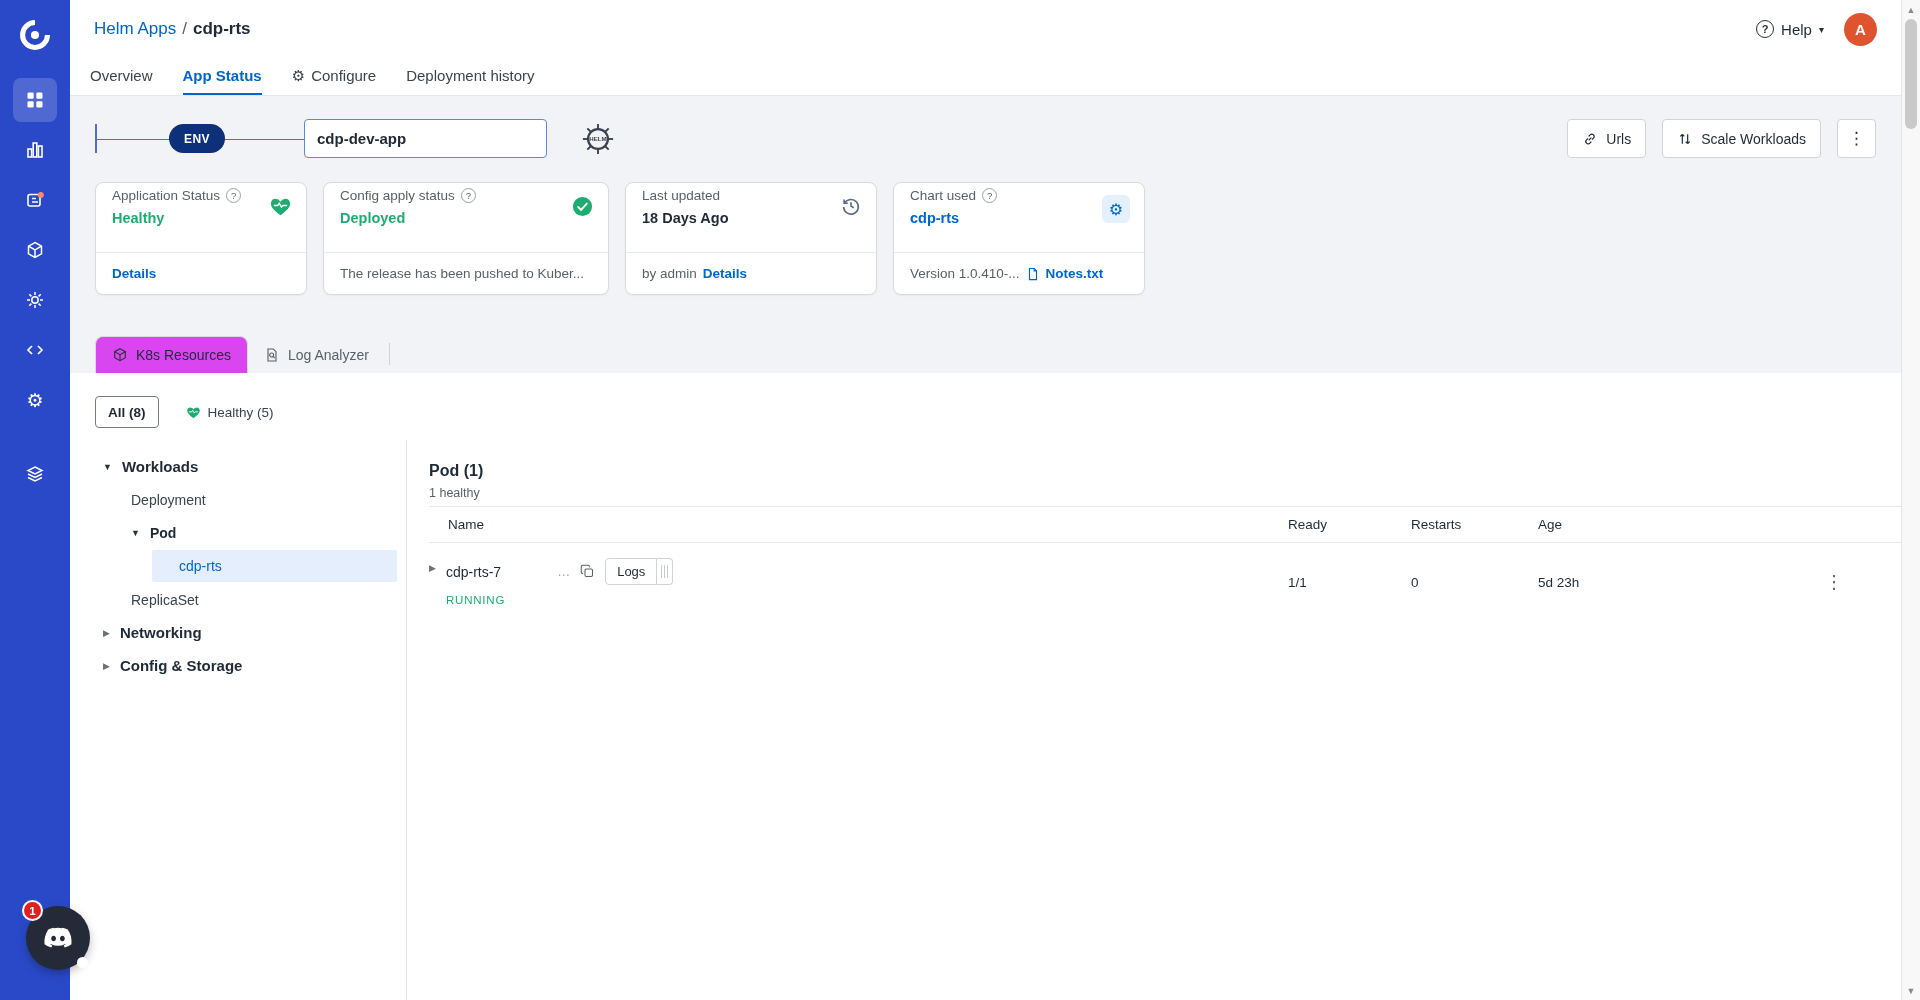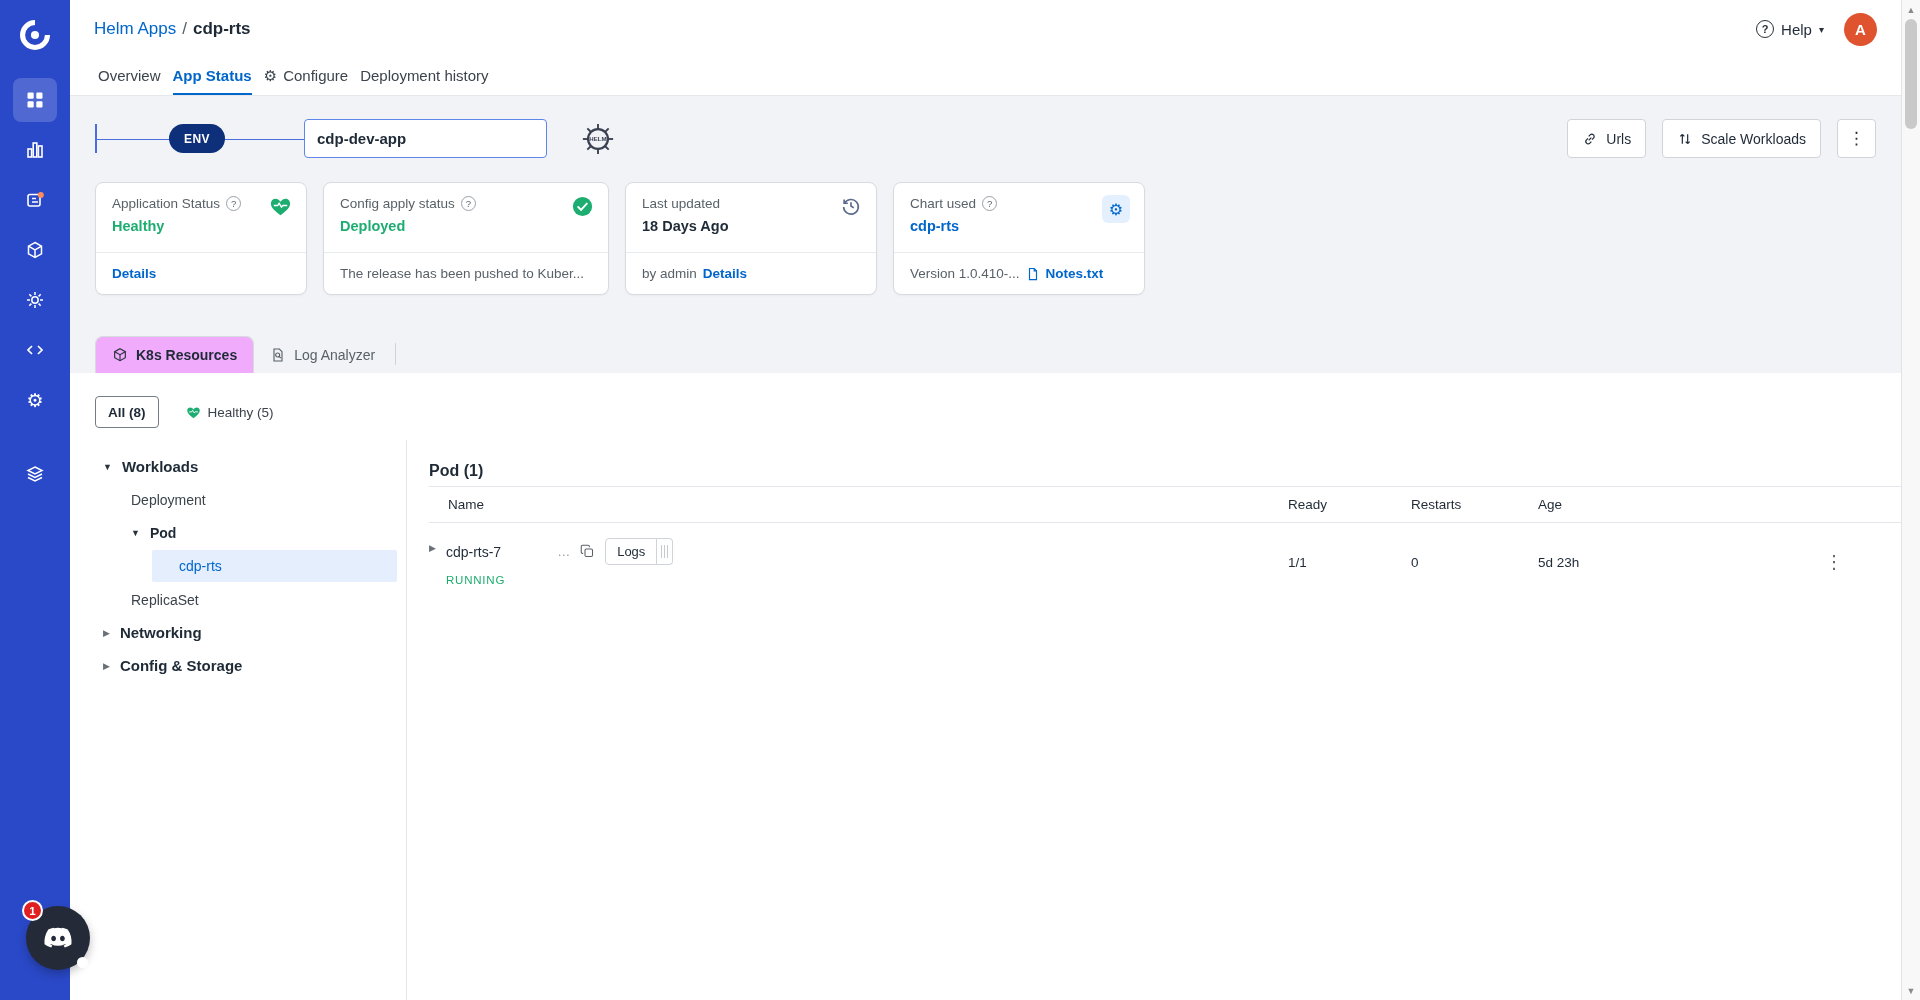--- a/index.html
+++ b/index.html
@@ -19,56 +19,56 @@
   .crumb{font-size:17px;display:flex;align-items:center;gap:6px}
   .crumb-link{color:#0066cc;cursor:pointer}
   .crumb-sep{color:#596168}
   .crumb-cur{font-weight:700}
   .topbar-right{margin-left:auto;display:flex;align-items:center;gap:20px}
   .help{display:flex;align-items:center;gap:7px;font-size:15px;cursor:pointer}
   .qcircle{width:18px;height:18px;border:1.6px solid #2a313c;border-radius:50%;font-size:11px;font-weight:700;display:flex;align-items:center;justify-content:center;color:#2a313c}
   .chev{font-size:10px;color:#2a313c}
   .avatar{width:33px;height:33px;border-radius:50%;background:#e0532f;color:#fff;font-weight:700;font-size:15px;display:flex;align-items:center;justify-content:center;cursor:pointer}
   
-  .apptabs{height:38px;display:flex;gap:12px;padding:0 28px;border-bottom:1px solid #e6e8eb;align-items:stretch;flex:none}
+  .apptabs{height:38px;display:flex;gap:30px;padding:0 20px;border-bottom:1px solid #e6e8eb;align-items:stretch;flex:none}
   .apptab{display:flex;align-items:center;gap:6px;font-size:15px;color:#3b444c;cursor:pointer;border-bottom:2px solid transparent}
   .apptab.active{color:#0066cc;font-weight:700;border-bottom-color:#0066cc}
   .gear-sm{font-size:15px;color:#3b444c}
   
   .grayzone{background:#f1f3f6;padding:23px 25px 0 25px;flex:none}
   .envrow{display:flex;align-items:center;height:39px}
   .connector{position:relative;width:209px;height:39px;flex:none}
   .connector::before{content:"";position:absolute;left:0;top:5px;bottom:5px;width:2px;background:#4a6ede}
   .connector::after{content:"";position:absolute;left:0;right:0;top:50%;height:1px;background:#4a6ede}
   .envpill{position:absolute;left:74px;top:5px;width:56px;height:29px;background:#0e2f7a;color:#fff;border-radius:15px;display:flex;align-items:center;justify-content:center;font-size:12px;font-weight:700;letter-spacing:.5px;z-index:1}
   .namebox{width:243px;height:39px;background:#fff;border:1px solid #5c86e8;border-radius:4px;display:flex;align-items:center;padding:0 12px;font-size:15px;font-weight:700;cursor:pointer}
   .helmwrap{margin-left:34px}
   .envbtns{margin-left:auto;display:flex;gap:16px;align-items:center}
   .btn{height:39px;background:#fff;border:1px solid #d0d4d9;border-radius:4px;display:inline-flex;align-items:center;gap:8px;padding:0 14px;font-size:14px;cursor:pointer;color:#1f2a37}
   .btn.icon-only{width:39px;padding:0;justify-content:center;font-size:17px;color:#2a313c}
   
   .cards{display:flex;gap:16px;margin-top:24px}
   .card{background:#fff;border:1px solid #d7dbe0;border-radius:8px;height:113px;display:flex;flex-direction:column;box-shadow:0 1px 2px rgba(21,34,50,.04)}
   .c1{width:212px}.c2{width:286px}.c3{width:252px}.c4{width:252px}
-  .card-top{flex:1;padding:13px 16px;position:relative}
+  .card-top{flex:1;padding:5px 16px;position:relative}
   .card-bottom{border-top:1px solid #e8ebee;padding:0 16px;height:42px;display:flex;align-items:center;gap:6px;font-size:13.5px}
   .card-title{display:flex;align-items:center;gap:6px;font-size:13.5px;color:#596168}
   .hicon{width:15px;height:15px;border:1px solid #9aa1a9;border-radius:50%;color:#596168;font-size:9.5px;display:flex;align-items:center;justify-content:center;cursor:pointer;flex:none}
   .card-val{margin-top:7px;font-size:14.5px;font-weight:700}
   .green{color:#1dad70}
   .card-corner{position:absolute;top:12px;right:14px}
   .gearbadge{width:28px;height:28px;background:#e4f0fd;border-radius:6px;display:flex;align-items:center;justify-content:center;color:#0066cc;font-size:16px}
   .link{color:#0066cc;font-weight:700;cursor:pointer}
   .muted{color:#596168}
   .truncate{white-space:nowrap;overflow:hidden;text-overflow:ellipsis}
   .spread{justify-content:flex-start}
   
   .restabs{margin-top:41px;display:flex;align-items:flex-end}
   .restab{height:37px;display:flex;align-items:center;gap:8px;padding:0 16px;font-size:14px;cursor:pointer;color:#596168}
-  .restab.active{background:#f0abfc;border:1px solid #d7dbe0;border-bottom:none;border-radius:8px 8px 0 0;font-weight:700;color:#1f2a37}
+  .restab.active{background:#d946ef;border:1px solid #d7dbe0;border-bottom:none;border-radius:8px 8px 0 0;font-weight:400;color:#1f2a37}
   .tabsep{width:1px;height:22px;background:#cfd3d8;margin:0 0 8px 4px}
   
   .content{flex:1;background:#fff;display:flex;flex-direction:column;min-height:0}
   .filters{display:flex;align-items:center;gap:14px;margin:23px 0 0 25px}
   .pill{height:32px;display:flex;align-items:center;gap:7px;padding:0 12px;font-size:13.5px;border-radius:4px;cursor:pointer;border:1px solid transparent;color:#3b444c}
   .pill.selected{border-color:#767c83;font-weight:700;color:#1f2a37;background:#fff}
   .split{display:flex;flex:1;margin-top:12px;min-height:0}
   
   .tree{width:337px;flex:none;border-right:1px solid #e2e5e9;padding-top:10px}
   .trow{display:flex;align-items:center;gap:10px;height:33px;cursor:pointer}
@@ -394,20 +394,21 @@
           <span>Networking</span>
         </div>
         <div class="trow t-root">
           <span class="caret-closed">▶</span>
           <span>Config &amp; Storage</span>
         </div>
       </div>
 
       <div class="pods">
         <div class="pods-title">Pod (1)</div>
+        <div class="pods-sub">1 healthy</div>
 
         <div class="ptable">
           <div class="tgrid thead">
             <span class="th-name">Name</span>
             <span>Ready</span>
             <span>Restarts</span>
             <span>Age</span>
             <span></span>
           </div>
 

